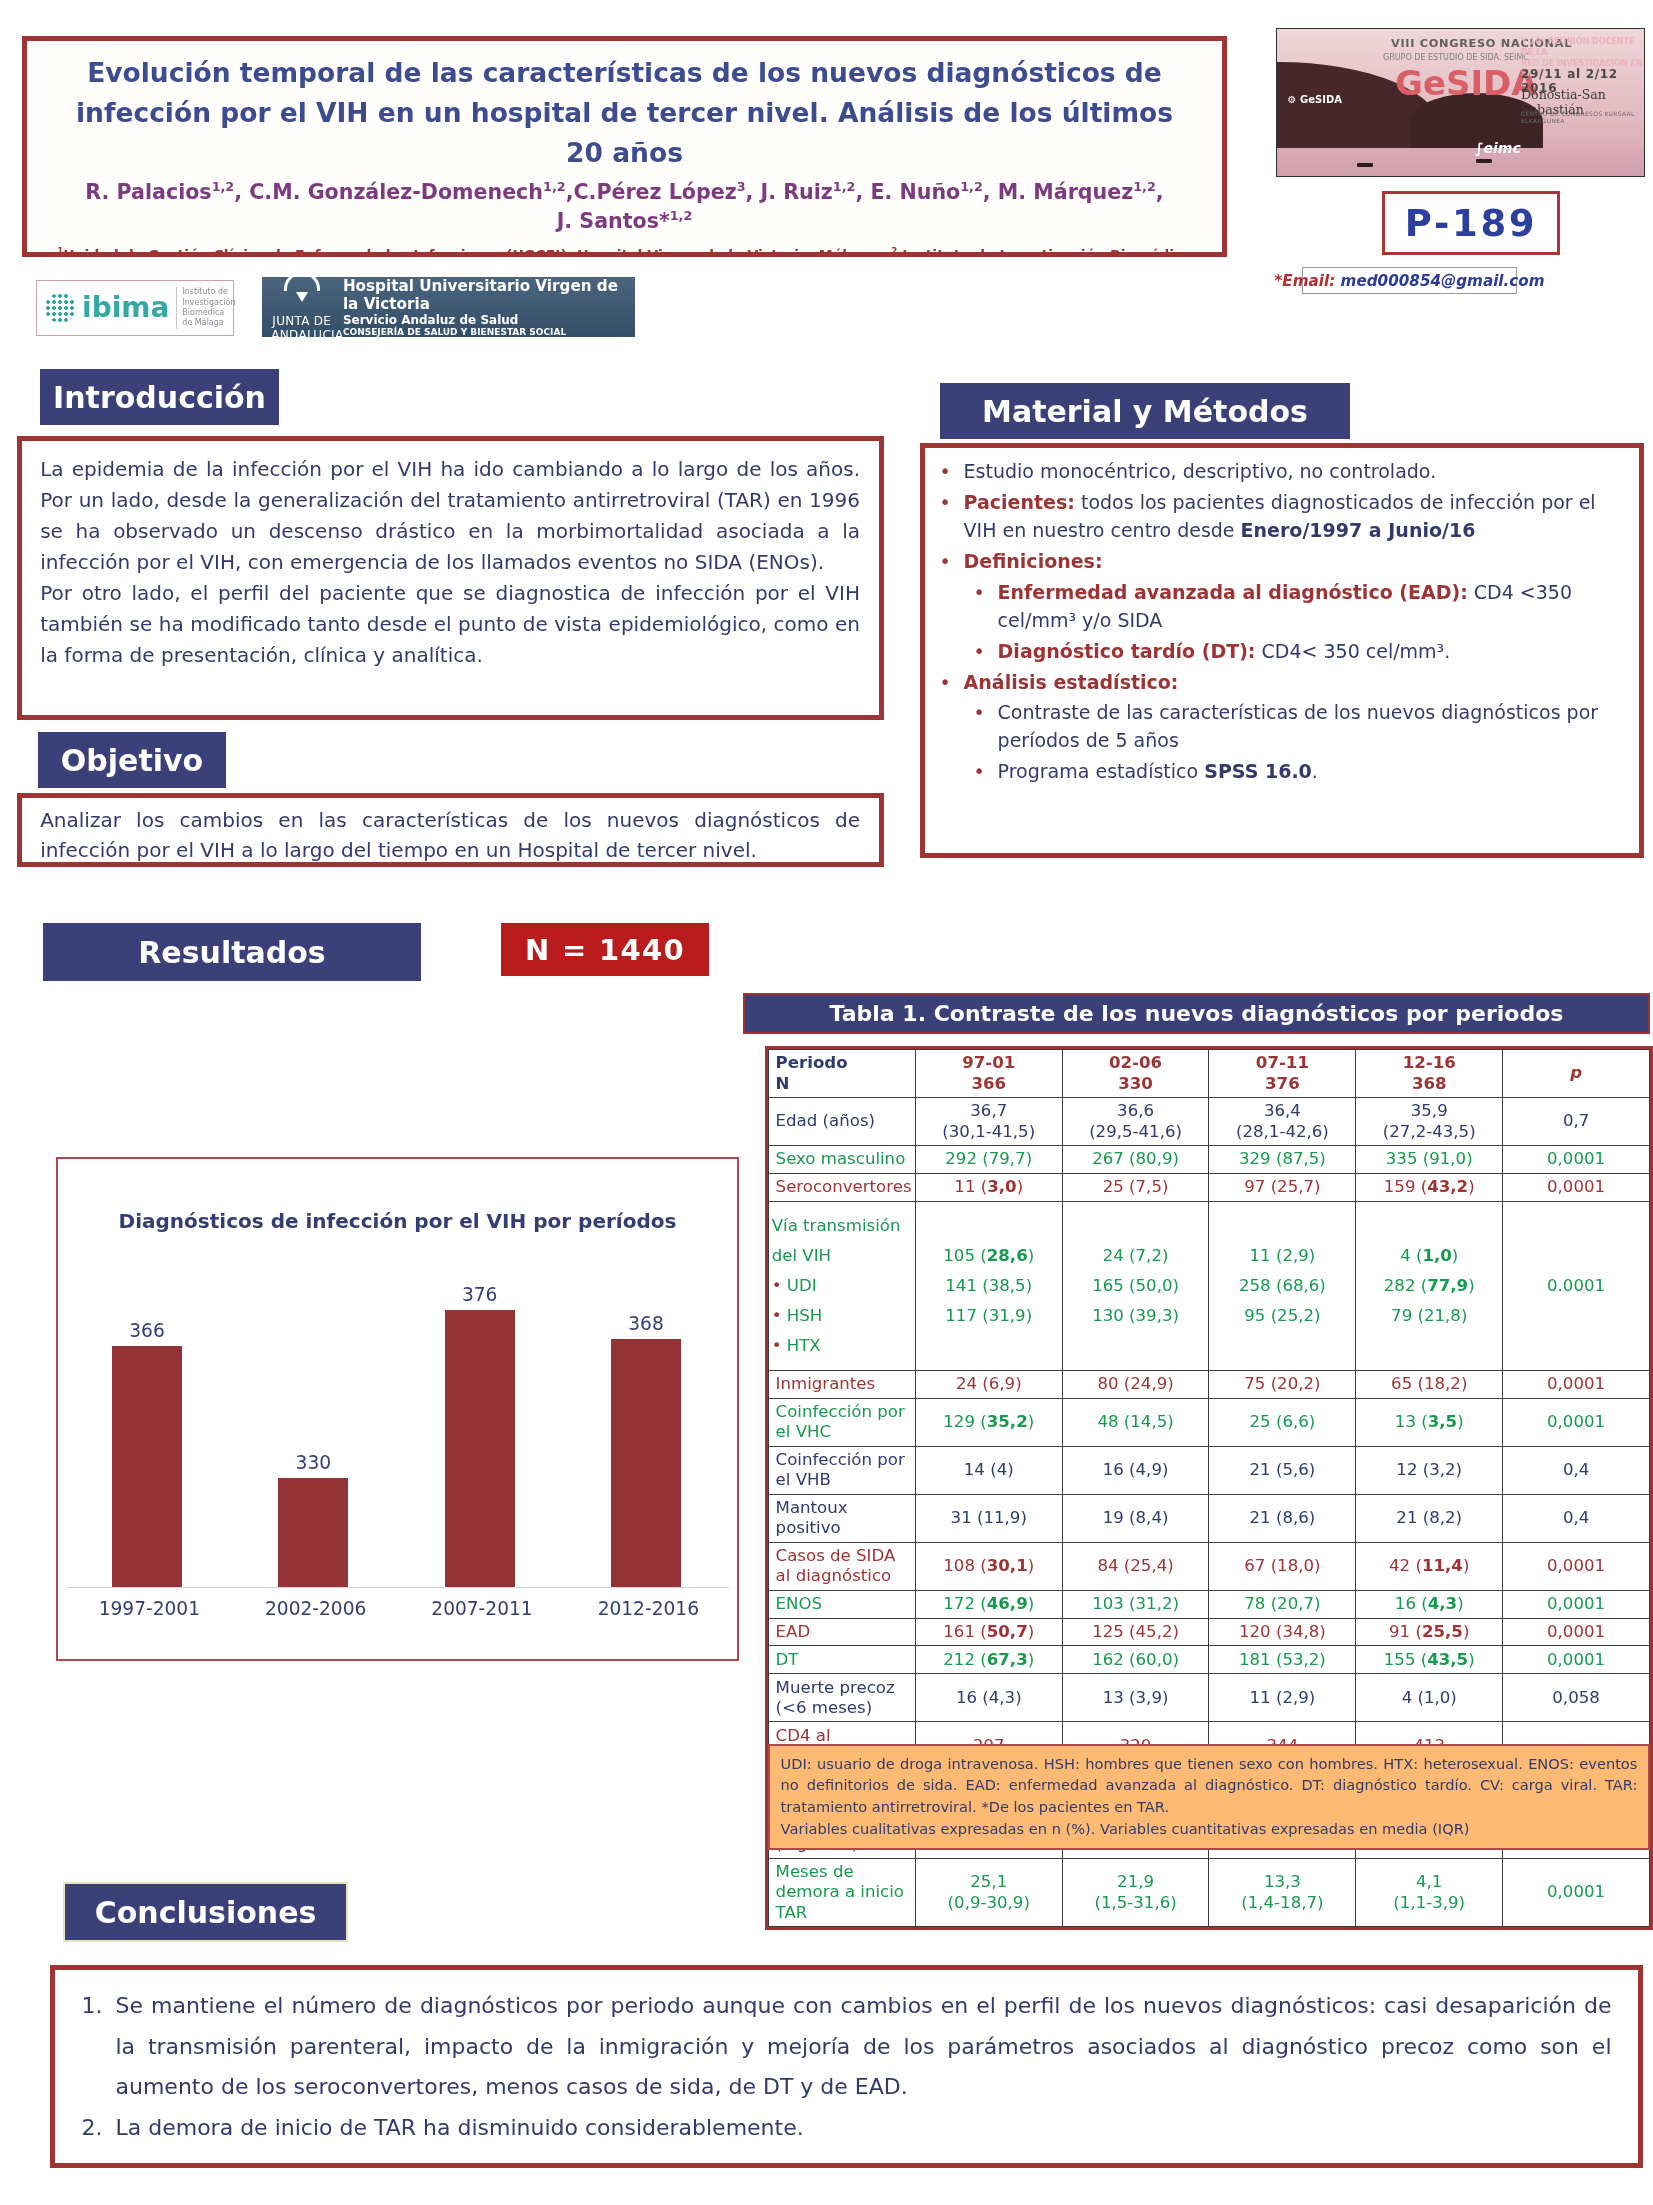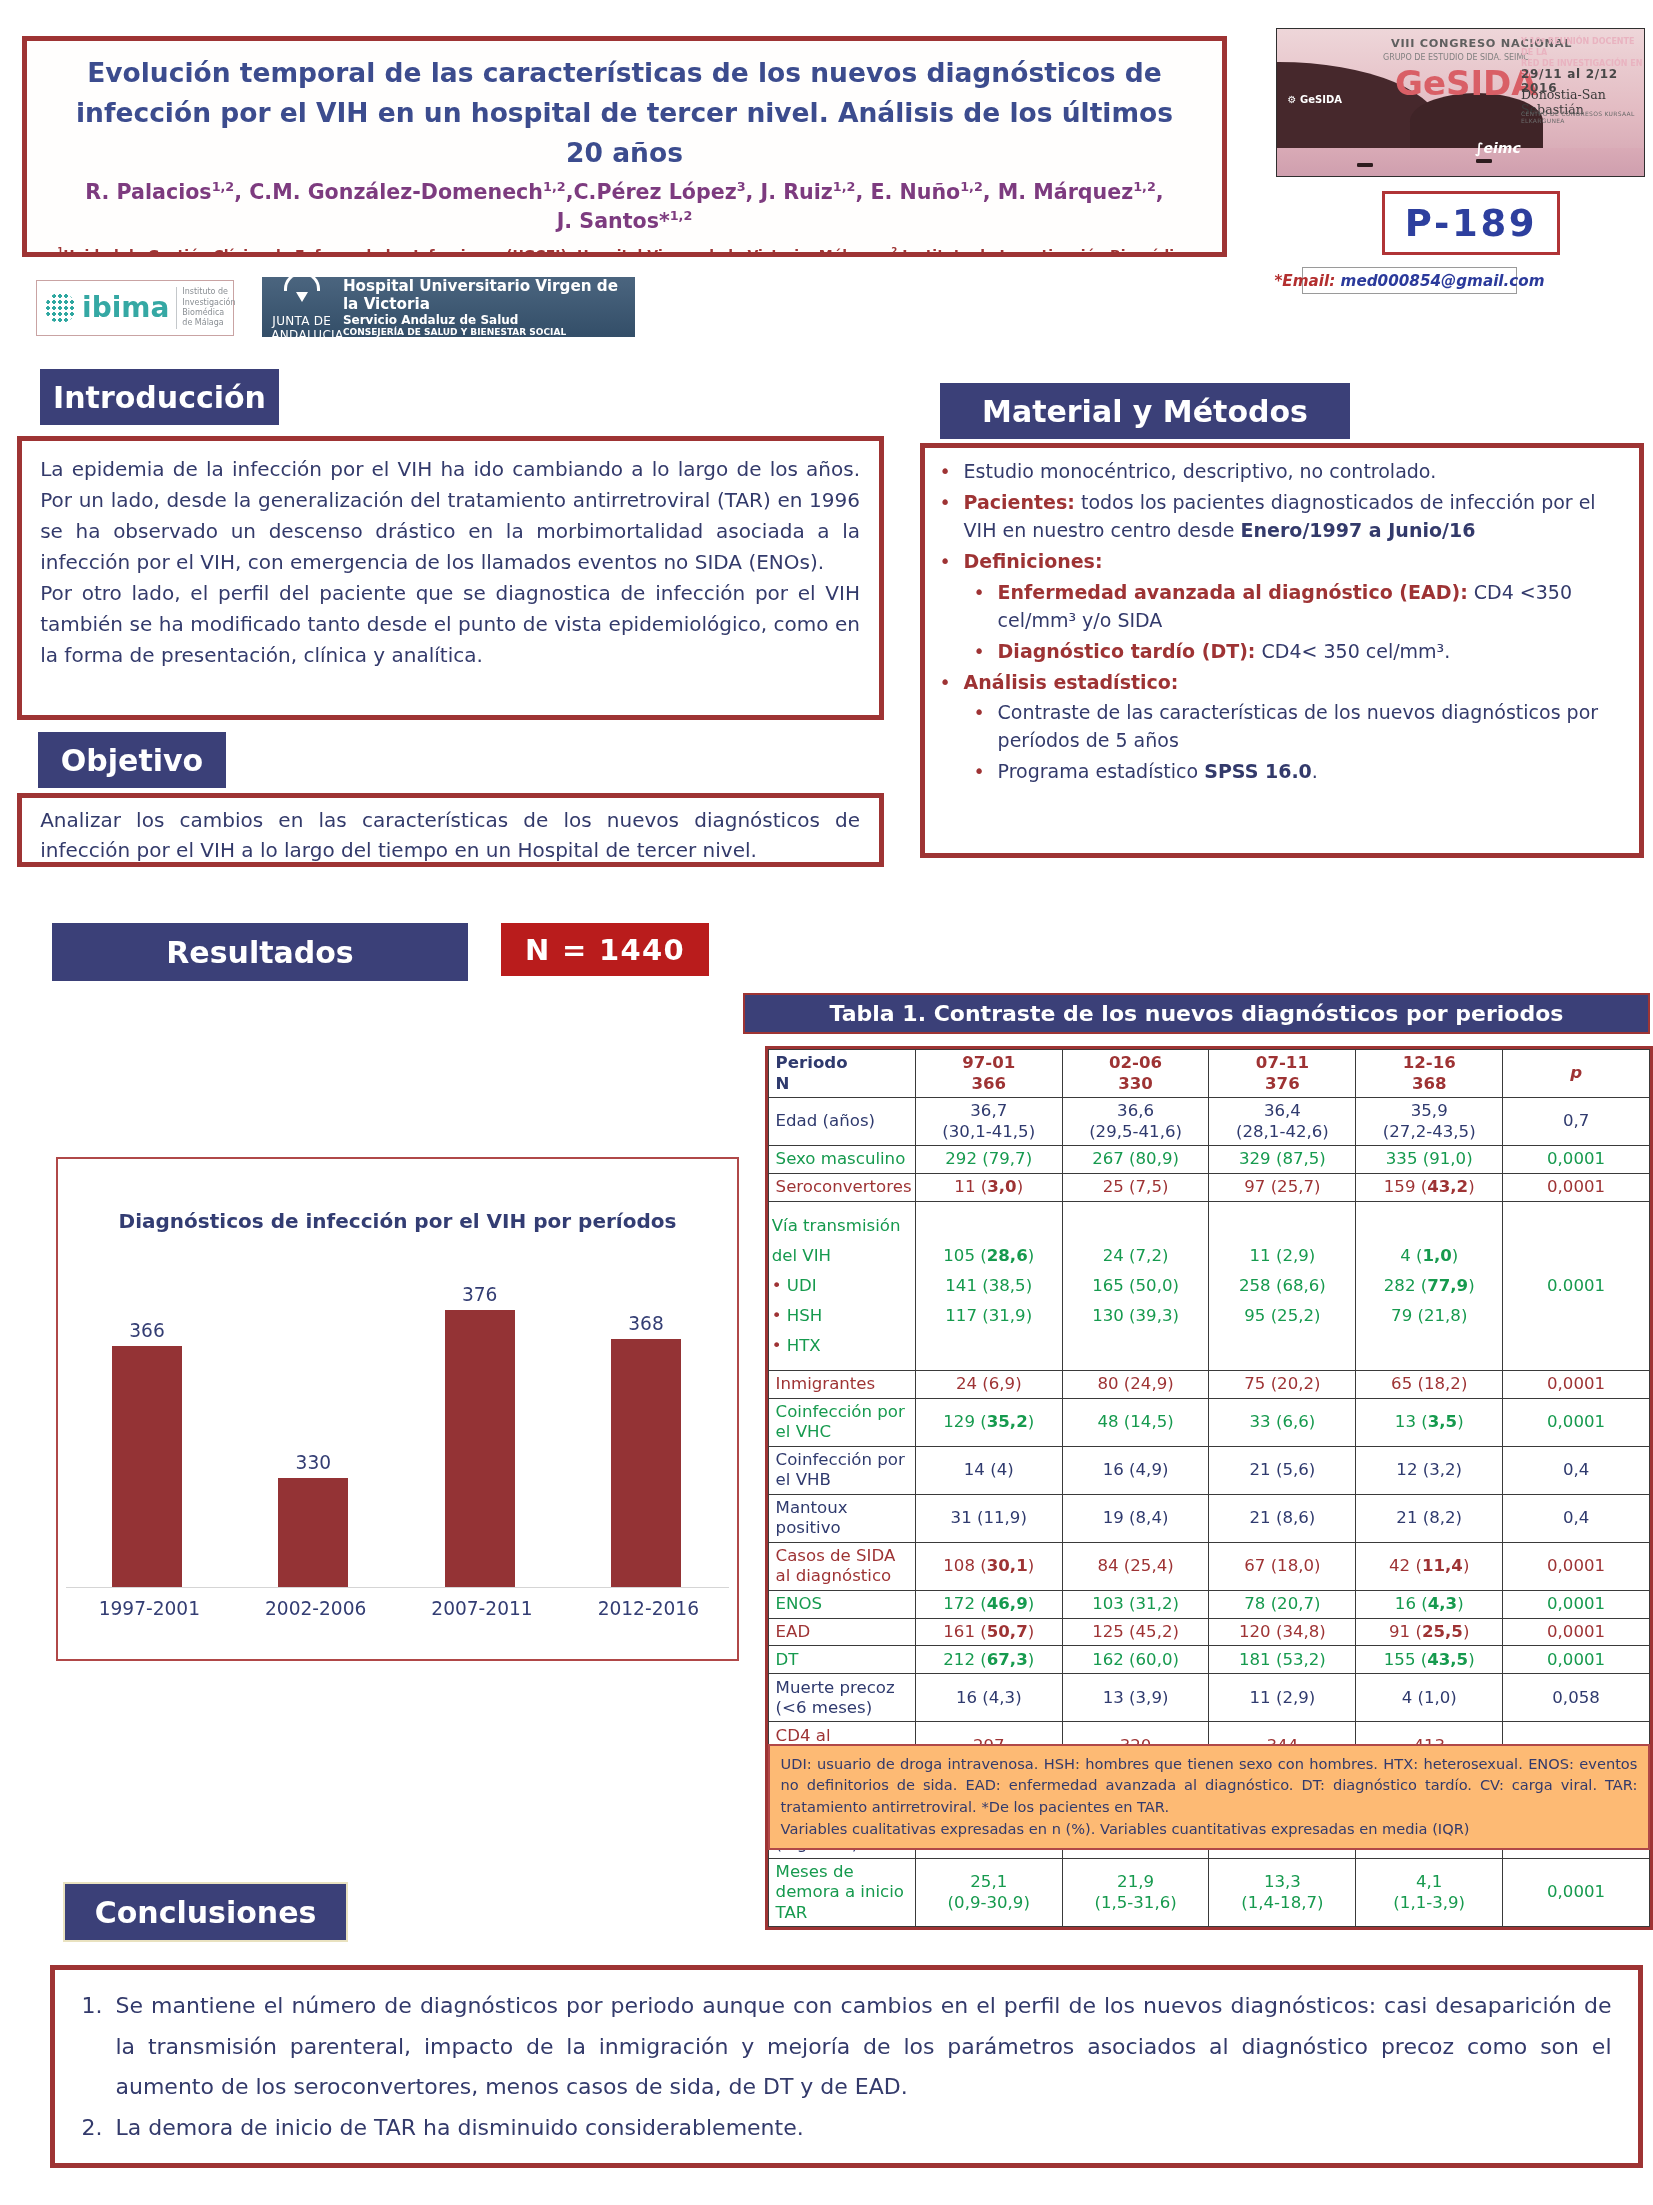--- a/index.html
+++ b/index.html
@@ -69,21 +69,21 @@
   .junta-name{font-size:12px;letter-spacing:0.3px;margin-top:12px;}
   .junta-l1{font-size:15.2px;font-weight:bold;line-height:1.2;}
   .junta-l2{font-size:12px;font-weight:bold;}
   .junta-l3{font-size:9px;font-weight:bold;}
 
   
   .sec{background:#3b4078;color:#fff;font-weight:bold;font-size:30px;}
   #sec-intro{left:40px;top:369px;width:239px;height:56px;}
   #sec-mm{left:940px;top:383px;width:410px;height:56px;}
   #sec-obj{left:38px;top:732px;width:188px;height:56px;}
-  #sec-res{left:52px;top:923px;width:416px;height:58px;}
+  #sec-res{left:43px;top:923px;width:378px;height:58px;}
   #sec-conc{left:63px;top:1882px;width:285px;height:60px;border:2.7px solid #e9e2c0;box-sizing:border-box;}
   .redbox{border:5.3px solid #9e3434;background:#fff;box-sizing:border-box;}
   .intro-box{left:16.6px;top:436px;width:867px;height:284px;padding:13.3px 18.6px;
       font-size:20px;color:#333a6b;line-height:1.55;text-align:justify;overflow:hidden;}
   .obj-box{left:16.6px;top:793px;width:867px;height:74px;padding:6.6px 18.6px;
       font-size:20px;color:#333a6b;line-height:1.5;text-align:justify;overflow:hidden;}
   .mm-box{left:920px;top:443px;width:724px;height:415px;padding:9.3px 14.6px;
       font-size:19px;color:#333a6b;line-height:1.48;overflow:hidden;}
   .mm-item{display:flex;margin-bottom:2.7px;}
   .mm-blt{width:24px;flex:none;color:#9e3334;}
@@ -407,21 +407,21 @@
           <td class="lbl c-green">
             <div>Coinfección por el VHC</div>
           </td>
           <td class="c-green">
             <div>129 (<b>35,2</b>)</div>
           </td>
           <td class="c-green">
             <div>48 (14,5)</div>
           </td>
           <td class="c-green">
-            <div>33 (6,6)</div>
+            <div>25 (6,6)</div>
           </td>
           <td class="c-green">
             <div>13 (<b>3,5</b>)</div>
           </td>
           <td class="pcol c-green">0,0001</td>
         </tr>
         <tr>
           <td class="lbl c-blue">
             <div>Coinfección por el VHB</div>
           </td>

